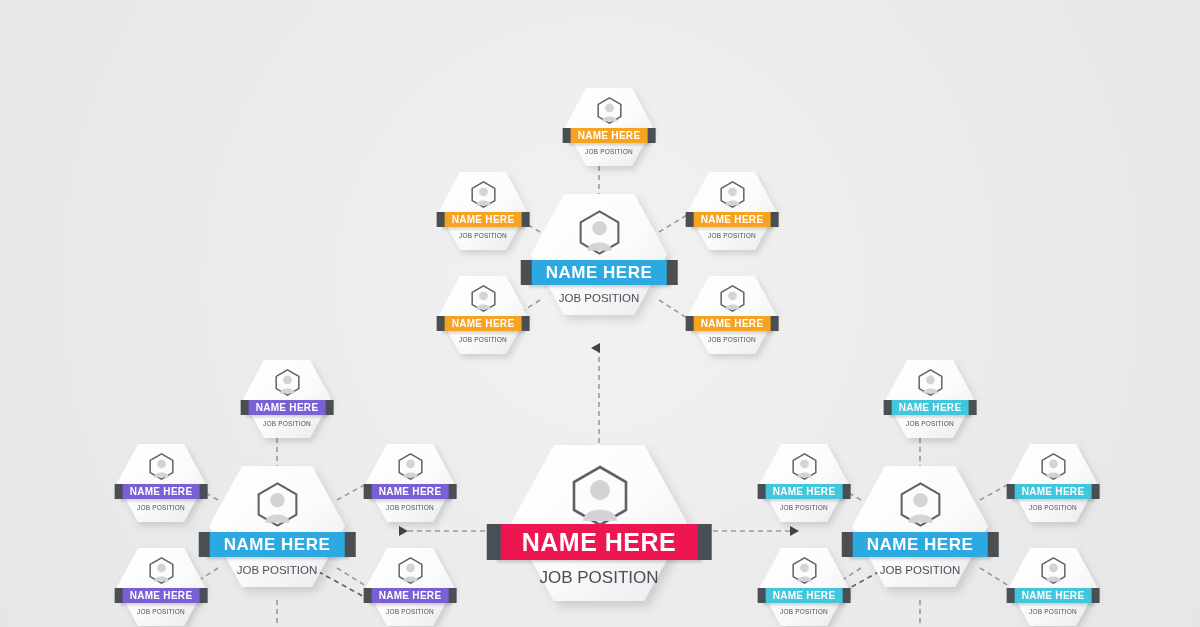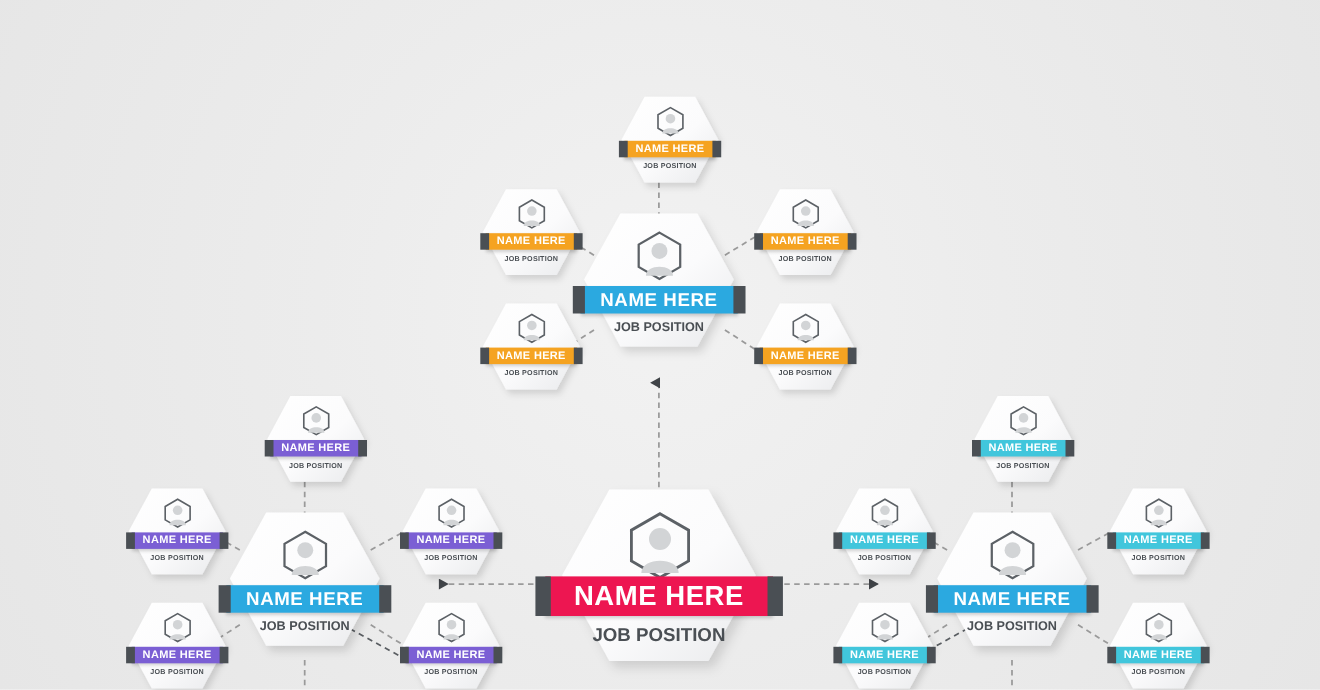--- a/index.html
+++ b/index.html
@@ -23,21 +23,21 @@
     display:flex;align-items:center;justify-content:center;
     color:#ffffff;font-weight:bold;letter-spacing:.5px;
     white-space:nowrap;box-sizing:border-box;
     box-shadow:0 2px 3px rgba(0,0,0,.18);
   }
   .ribbon .foldL,.ribbon .foldR{
     position:absolute;top:0;height:100%;background:#4a4f54;z-index:-1;
   }
   .jobpos{
     position:absolute;left:50%;transform:translateX(-50%);
-    color:#4a4f54;font-weight:bold;white-space:nowrap;text-align:center;
+    color:#4a4f54;font-weight:normal;white-space:nowrap;text-align:center;
   }
 
   
   .big .ribbon{font-size:25px;height:36px;padding:0 26px;}
   .big .jobpos{font-size:17px;}
   .mid .ribbon{font-size:17px;height:25px;padding:0 18px;}
   .mid .jobpos{font-size:11.5px;}
   .sml .ribbon{font-size:10px;height:15px;padding:0 10px;letter-spacing:.3px;}
   .sml .jobpos{font-size:6.5px;letter-spacing:.2px;}
 </style>

